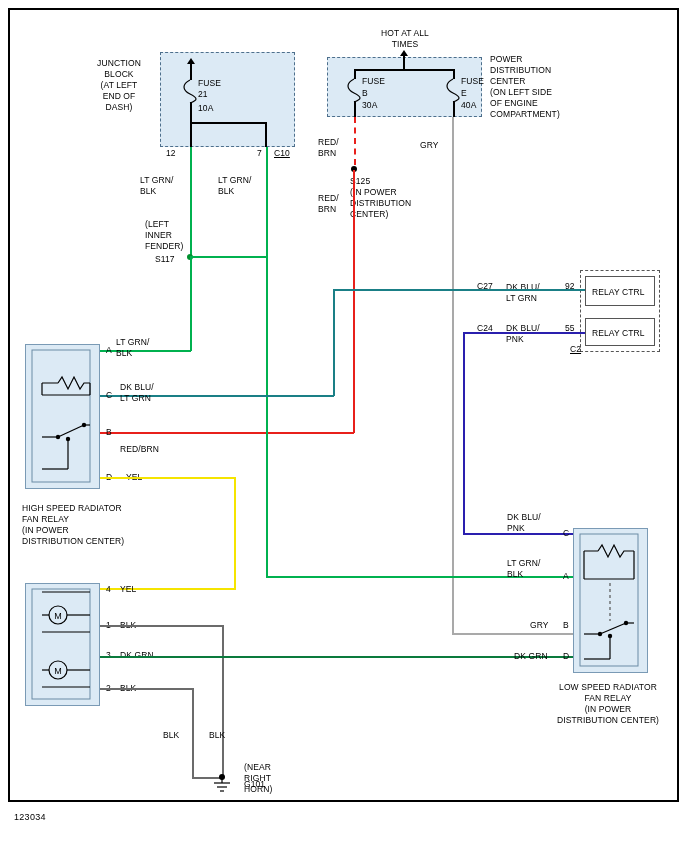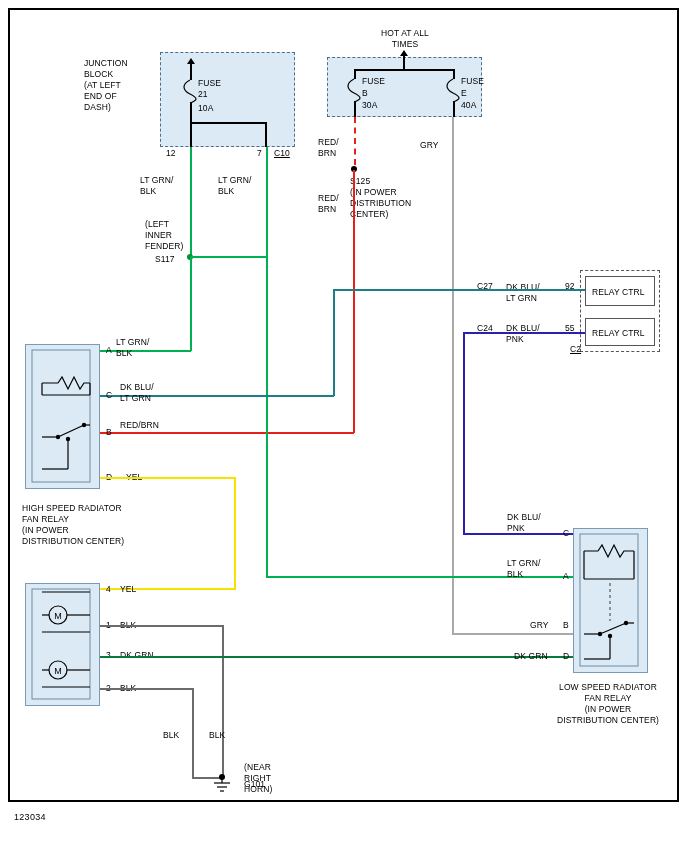--- a/index.html
+++ b/index.html
@@ -28,21 +28,21 @@
   }
   .lbl {
     position: absolute;
     font-size: 8.5px;
     line-height: 11px;
     color: #000000;
     white-space: pre;
     letter-spacing: 0.1px;
   }
   .lbl.center { text-align: center; }
-  .lbl.right  { text-align: left; }
+  .lbl.right  { text-align: center; }
 
   .box {
     position: absolute;
     box-sizing: border-box;
   }
   .dashbox {
     border: 1px dashed #555;
     background: #ffffff;
   }
   .fillbox {
@@ -140,20 +140,26 @@
   <div class="lbl" style="left:198px; top:103px;">10A</div>
 
   <div class="wire h w-black" style="left:190px; top:122px; width:76px;"></div>
   <div class="wire v w-black" style="left:265px; top:122px; height:25px;"></div>
 
   <div class="lbl" style="left:166px; top:148px;">12</div>
   <div class="lbl" style="left:257px; top:148px;">7</div>
   <div class="lbl underline" style="left:274px; top:148px;">C10</div>
 
   <div class="box fillbox-dash" style="left:327px; top:57px; width:155px; height:60px;"></div>
+  <div class="lbl" style="left:490px; top:54px;">POWER
+DISTRIBUTION
+CENTER
+(ON LEFT SIDE
+OF ENGINE
+COMPARTMENT)</div>
 
   <div class="wire h w-black" style="left:355px; top:69px; width:99px;"></div>
   <div class="arrow-up" style="left:400px; top:50px;"></div>
   <div class="wire v w-black" style="left:403px; top:56px; height:13px;"></div>
 
   <div class="wire v w-black" style="left:354px; top:69px; height:10px;"></div>
   <svg width="24" height="26" style="left:343px; top:77px;">
     <path class="stroke-blk" d="M11 2 C 3 6, 3 12, 11 16 C 19 20, 19 22, 11 25"></path>
   </svg>
   <div class="wire v w-black" style="left:354px; top:101px; height:16px;"></div>
@@ -249,21 +255,21 @@
     <line class="stroke-blk" x1="14" y1="36" x2="14" y2="36"></line>
   </svg>
   <div class="lbl" style="left:106px; top:345px;">A</div>
   <div class="lbl" style="left:106px; top:390px;">C</div>
   <div class="lbl" style="left:106px; top:427px;">B</div>
   <div class="lbl" style="left:106px; top:472px;">D</div>
   <div class="lbl" style="left:116px; top:337px;">LT GRN/
 BLK</div>
   <div class="lbl" style="left:120px; top:382px;">DK BLU/
 LT GRN</div>
-  <div class="lbl" style="left:120px; top:420px;">RED/BRN</div>
+  <div class="lbl" style="left:120px; top:444px;">RED/BRN</div>
   <div class="lbl" style="left:126px; top:472px;">YEL</div>
   <div class="lbl" style="left:22px; top:503px;">HIGH SPEED RADIATOR
 FAN RELAY
 (IN POWER
 DISTRIBUTION CENTER)</div>
 
   <div class="wire h w-yel" style="left:100px; top:477px; width:136px;"></div>
   <div class="wire v w-yel" style="left:234px; top:477px; height:112px;"></div>
   <div class="wire h w-yel" style="left:100px; top:588px; width:136px;"></div>
 

